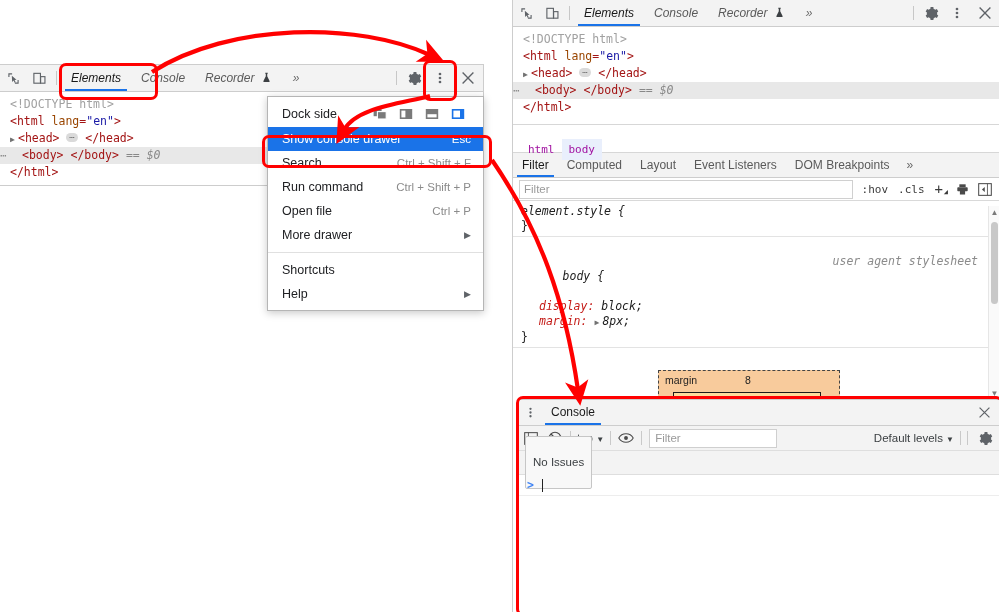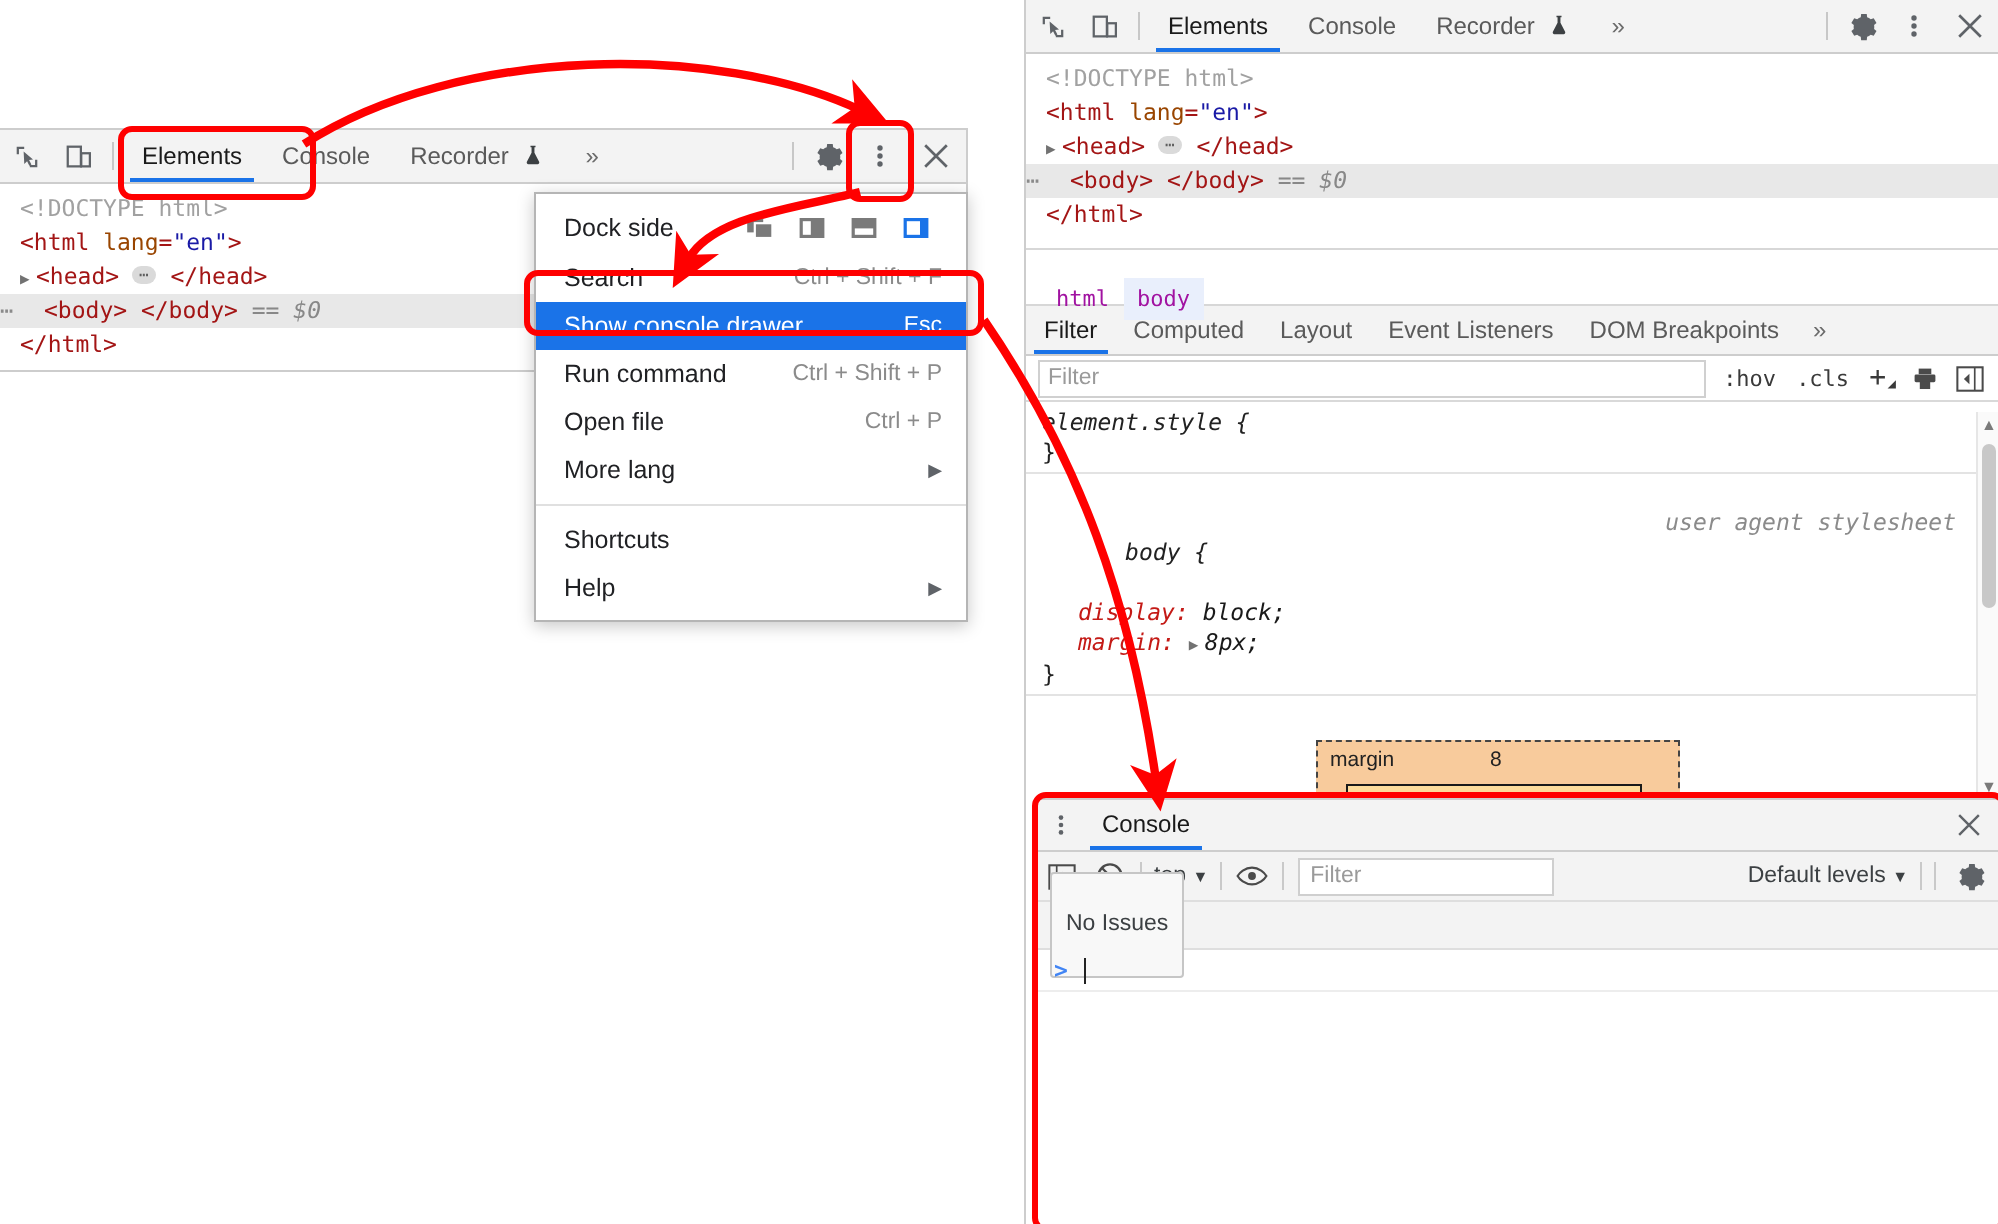--- a/index.html
+++ b/index.html
@@ -18,21 +18,21 @@
     background:#f3f3f3;border-bottom:1px solid #cdcdcd;
     position:relative;
   }
   .dt-tabbar .tb-icon{
     width:26px;height:26px;display:flex;align-items:center;justify-content:center;
     flex:0 0 auto;
   }
   .dt-sep{width:1px;height:14px;background:#c7c7c7;margin:0 4px;flex:0 0 auto;}
   .dt-tab{
     height:26px;line-height:26px;padding:0 10px;font-size:12px;color:#5a5a5a;
-    white-space:nowrap;flex:0 0 auto;position:relative;
+    white-space:nowrap;flex:0 0 auto;position:relative;font-style:italic;
   }
   .dt-tab.active{color:#1a1a1a;}
   .dt-tab.active:after{
     content:"";position:absolute;left:4px;right:4px;bottom:0;height:2px;background:#1a73e8;
   }
   .dt-tab .flask{margin-left:4px;}
   .dt-spacer{flex:1 1 auto;}
   .dt-right{display:flex;align-items:center;flex:0 0 auto;}
 
   
@@ -254,38 +254,38 @@
       </svg>
     </div>
     <div class="dockbtn">
       <svg width="14" height="14" viewBox="0 0 14 14">
         <rect x="0.8" y="2.0" width="12.4" height="10" fill="#1a73e8"></rect>
         <rect x="2.4" y="3.6" width="6.6" height="6.8" fill="#fff"></rect>
       </svg>
     </div>
   </div>
 
+  <div class="ctx-item highlight">
+    <span class="ci-label">Show console drawer</span>
+    <span class="ci-short">Esc</span>
+  </div>
   <div class="ctx-item">
     <span class="ci-label">Search</span>
     <span class="ci-short">Ctrl + Shift + F</span>
   </div>
-  <div class="ctx-item highlight">
-    <span class="ci-label">Show console drawer</span>
-    <span class="ci-short">Esc</span>
-  </div>
   <div class="ctx-item">
     <span class="ci-label">Run command</span>
     <span class="ci-short">Ctrl + Shift + P</span>
   </div>
   <div class="ctx-item">
     <span class="ci-label">Open file</span>
     <span class="ci-short">Ctrl + P</span>
   </div>
   <div class="ctx-item">
-    <span class="ci-label">More lang</span>
+    <span class="ci-label">More drawer</span>
     <span class="ci-sub">▶</span>
   </div>
 
   <div class="ctx-sep"></div>
 
   <div class="ctx-item">
     <span class="ci-label">Shortcuts</span>
   </div>
   <div class="ctx-item">
     <span class="ci-label">Help</span>

